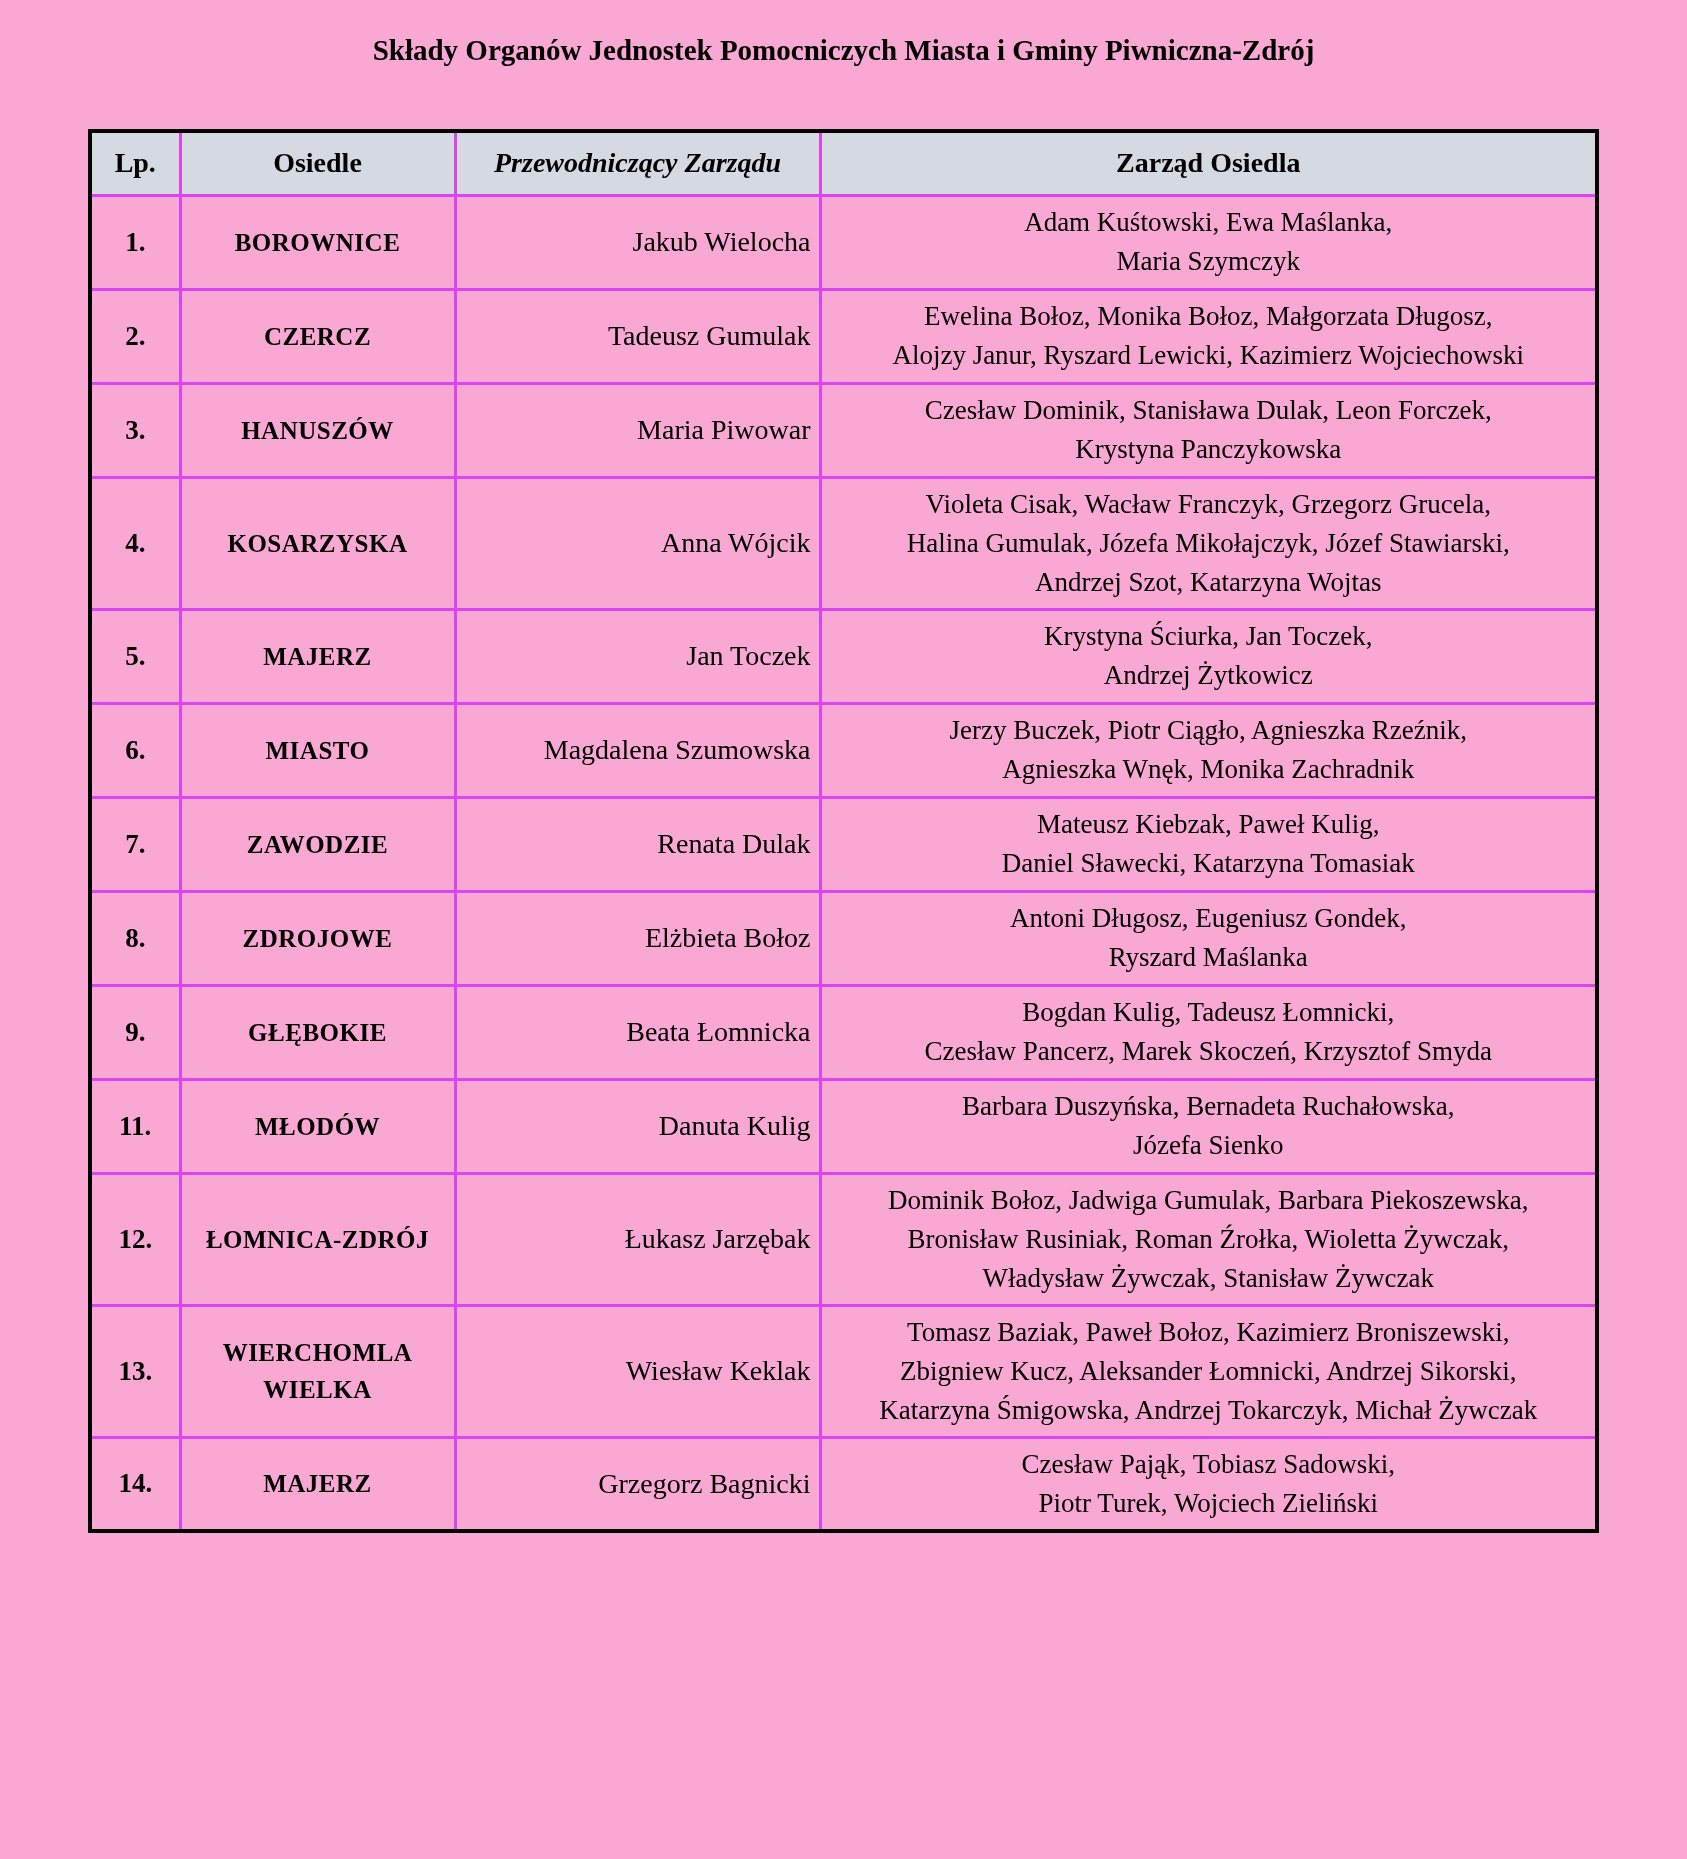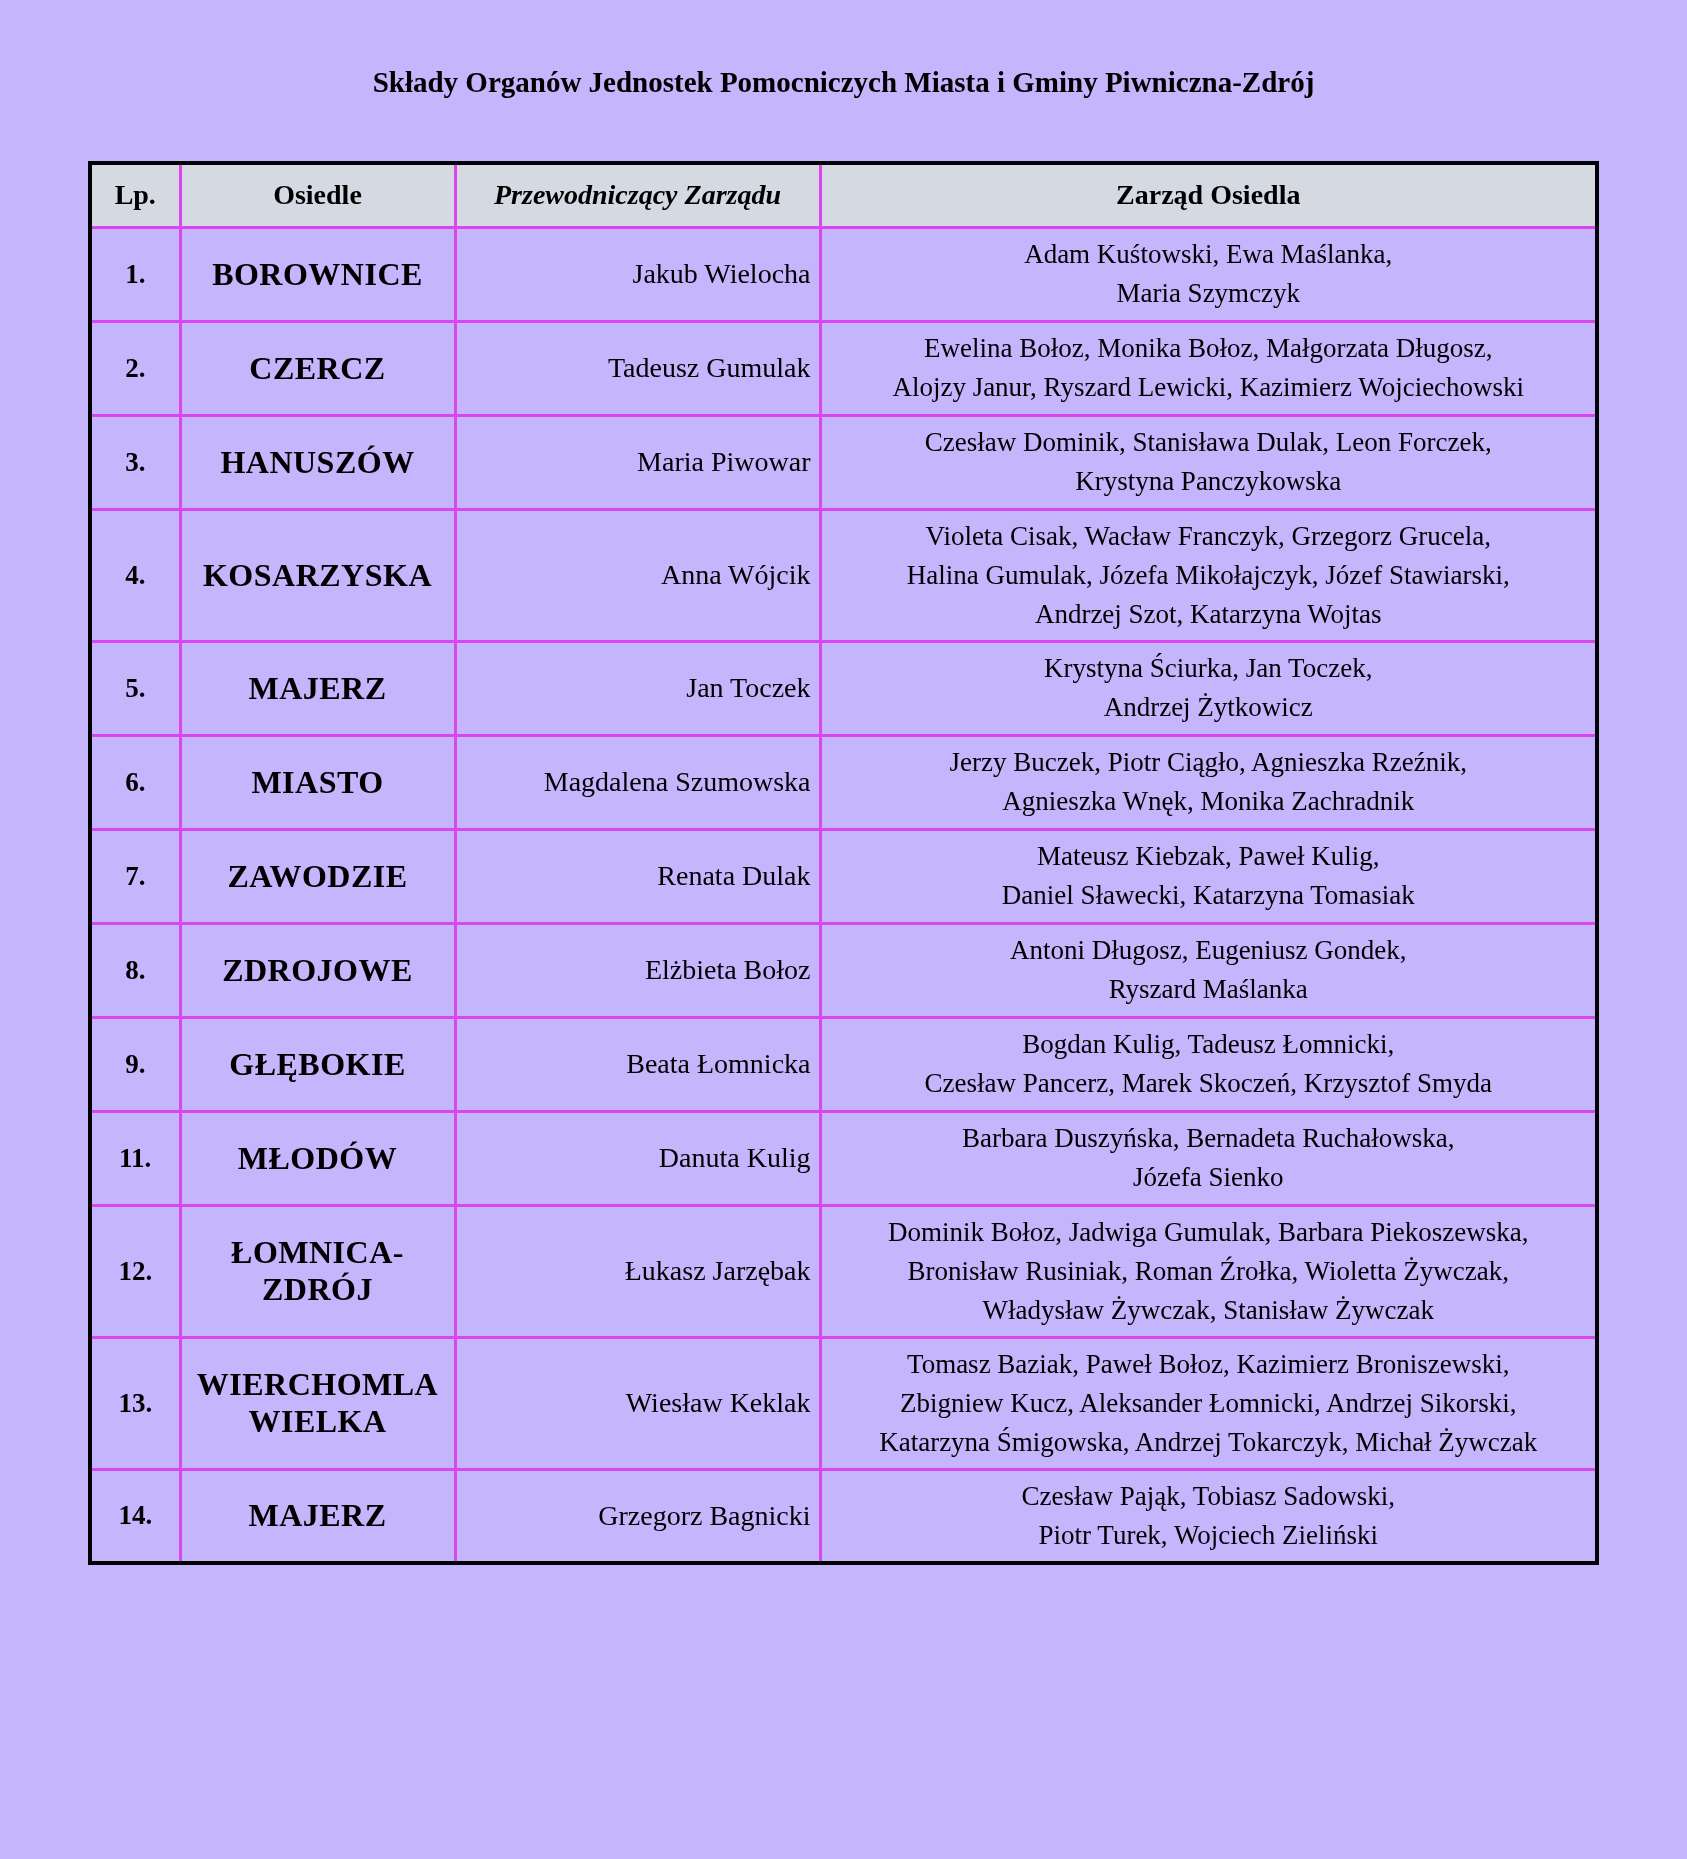--- a/index.html
+++ b/index.html
@@ -7,22 +7,22 @@
     padding: 0;
     background: #ffffff;
     color: #000000;
     font-family: "Liberation Serif", "DejaVu Serif", serif;
   }
   .page {
     position: relative;
     width: 1687px;
     height: 1859px;
     box-sizing: border-box;
-    background: #c4b5fd;
-    padding-top: 64px;
+    background: #f9a8d4;
+    padding-top: 32px;
     overflow: hidden;
   }
   .title-block {
     text-align: center;
     font-weight: bold;
     font-size: 29px;
     line-height: 37px;
   }
   table.osiedla {
     border-collapse: collapse;
@@ -44,21 +44,21 @@
     font-size: 28px;
     height: 64px;
   }
   td { height: 94px; }
   td.lp {
     font-weight: bold;
     font-size: 27px;
   }
   td.osiedle {
     font-weight: bold;
-    font-size: 32px;
+    font-size: 25px;
     letter-spacing: 0.5px;
     padding: 3px 4px;
     line-height: 37px;
   }
   td.przew {
     font-weight: normal;
     font-size: 28px;
     text-align: right;
   }
   td.zarzad {

